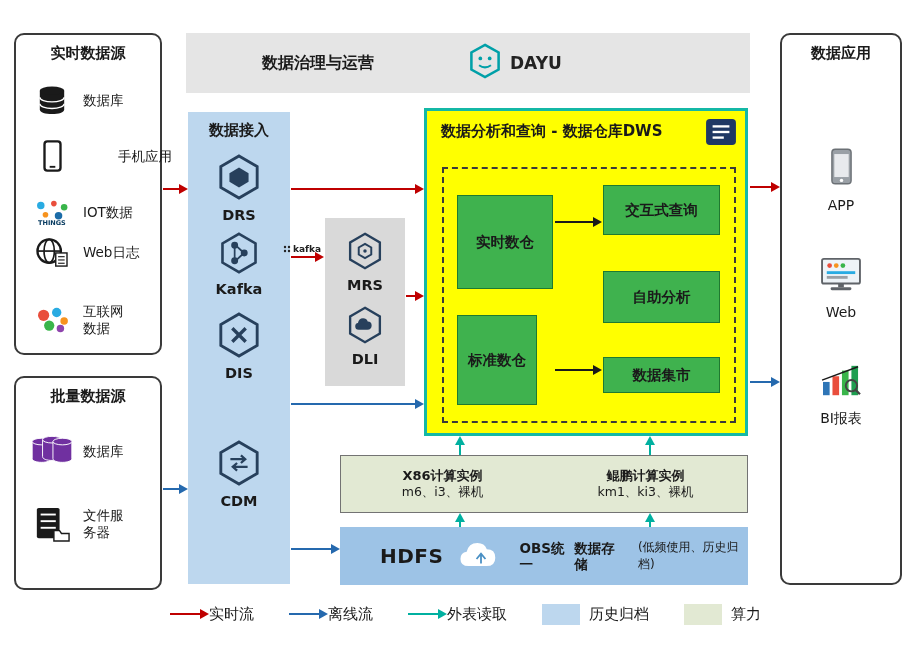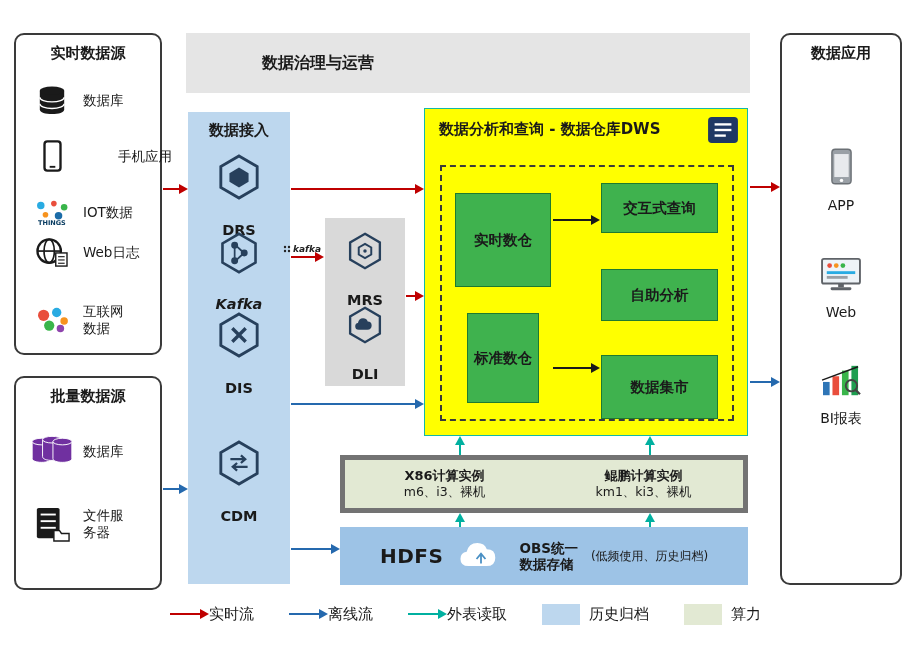--- a/index.html
+++ b/index.html
@@ -12,43 +12,43 @@
 
   
   .src-item{position:absolute;left:14px;right:6px;height:42px;display:flex;align-items:center;gap:9px;}
   .src-item .lbl{font-size:13.5px;line-height:1.25;}
   .nowrap{white-space:nowrap;}
   .narrow{max-width:48px;}
   .icn{display:inline-flex;width:44px;justify-content:center;flex:0 0 44px;}
 
   
   .col-box{position:absolute;box-sizing:border-box;}
-  .svc{position:absolute;left:0;right:0;display:flex;flex-direction:column;align-items:center;gap:18px;}
+  .svc{position:absolute;left:0;right:0;display:flex;flex-direction:column;align-items:center;gap:3px;}
   .svc-name{font-weight:bold;font-size:14.5px;}
   .kafka-badge{position:absolute;left:64px;top:12px;display:flex;align-items:center;gap:2px;
                font-size:9px;font-weight:bold;color:#222;}
 
   
-  .dws-box{position:absolute;background:#FFFF00;border:1px solid #14b8a6;box-sizing:border-box;}
+  .dws-box{position:absolute;background:#FFFF00;border:3px solid #14b8a6;box-sizing:border-box;}
   .dws-title{padding:11px 46px 0 14px;font-weight:bold;font-size:15px;}
   .dws-doc{position:absolute;right:8px;top:7px;}
   .dashed{position:absolute;left:15px;top:56px;width:294px;height:256px;border:2px dashed #3a3a3a;box-sizing:border-box;}
   .module{position:absolute;background:#3FB24E;border:1.5px solid #1f7a30;box-sizing:border-box;
           display:flex;align-items:center;justify-content:center;font-weight:bold;font-size:14.5px;text-align:center;}
 
   
-  .compute-box{position:absolute;background:#E2E9D3;border:5px solid #737373;box-sizing:border-box;
+  .compute-box{position:absolute;background:#E2E9D3;border:1px solid #737373;box-sizing:border-box;
                display:flex;align-items:center;}
   .compute-half{flex:1;text-align:center;line-height:1.35;}
   .compute-name{font-weight:bold;font-size:13px;}
   .compute-spec{font-size:12.5px;}
   .storage-box{position:absolute;background:#9DC3E6;box-sizing:border-box;
                display:flex;align-items:center;gap:13px;padding-left:40px;}
   .hdfs{font-weight:bold;font-size:20px;letter-spacing:.5px;}
-  .obs-stack{display:flex;flex-direction:column;font-weight:bold;font-size:13.5px;line-height:1.2;}
+  .obs-stack{display:flex;flex-direction:row;font-weight:bold;font-size:13.5px;line-height:1.2;}
   .storage-note{font-size:12px;}
 
   
   .app-item{position:absolute;left:0;right:0;display:flex;flex-direction:column;align-items:center;gap:7px;}
   .app-item .lbl{font-size:14px;}
 
   
   .gov{position:absolute;background:#e5e5e5;}
   .gov-title{position:absolute;left:76px;top:50%;transform:translateY(-50%);font-weight:bold;font-size:16px;}
   .gov-logo{position:absolute;left:282px;top:50%;transform:translateY(-50%);display:flex;align-items:center;gap:8px;}
@@ -70,20 +70,31 @@
                  border-left:9px solid currentColor;border-top:5px solid transparent;border-bottom:5px solid transparent;}
   .legend-swatch{display:inline-block;width:38px;height:21px;}
 </style>
 </head>
 <body>
 
 <div class="canvas">
 
   <div class="gov" style="left:186px;top:33px;width:564px;height:60px;">
     <div class="gov-title">数据治理与运营</div>
+    <div class="gov-logo">
+      <span>
+        <svg width="34" height="36" viewBox="0 0 40 42">
+          <polygon points="20,2 36,11 36,31 20,40 4,31 4,11" fill="none" stroke="#00A0A8" stroke-width="3"></polygon>
+          <circle cx="14.5" cy="18" r="2.2" fill="#00A0A8"></circle>
+            <circle cx="25.5" cy="18" r="2.2" fill="#00A0A8"></circle>
+          <path d="M13 26 q7 5 14 0" stroke="#00A0A8" stroke-width="2.5" fill="none"></path>
+        </svg>
+      </span>
+      <span class="gov-logo-text">DAYU</span>
+    </div>
   </div>
 
   <div class="outline-box" style="left:14px;top:33px;width:148px;height:322px;">
     <div class="box-title">实时数据源</div>
     <div class="src-item" style="top:44px;">
       <span class="icn">
         <svg viewBox="0 0 34 32" width="32" height="30">
           <path d="M4 6 v20 c0 3 6 5 13 5 s13 -2 13 -5 V6" fill="#1a1a1a"></path>
           <ellipse cx="17" cy="6" rx="13" ry="4.5" fill="#1a1a1a"></ellipse>
           <path d="M4 13 c0 3 6 5 13 5 s13 -2 13 -5" fill="none" stroke="#fff" stroke-width="1.5"></path>
@@ -177,21 +188,21 @@
     <div class="box-title">数据接入</div>
     <div class="svc" style="top:42px;">
       <span>
         <svg viewBox="0 0 46 48" width="44" height="46">
           <polygon points="23,2 42,13 42,35 23,46 4,35 4,13" fill="none" stroke="#27405C" stroke-width="3"></polygon>
           <polygon points="23,14 33,20 33,29 23,35 13,29 13,20" fill="#27405C"></polygon>
         </svg>
       </span>
       <span class="svc-name">DRS</span>
     </div>
-    <div class="svc" style="top:120px;font-style:italic;">
+    <div class="svc" style="top:120px;">
       <span style="position:relative;">
         <svg viewBox="0 0 46 48" width="40" height="42">
           <polygon points="23,2 42,13 42,35 23,46 4,35 4,13" fill="none" stroke="#27405C" stroke-width="3"></polygon>
           <g stroke="#27405C" stroke-width="2" fill="#27405C">
             <circle cx="18" cy="15" r="3"></circle>
               <circle cx="18" cy="33" r="3"></circle>
               <circle cx="29" cy="24" r="3"></circle>
             <line x1="18" y1="18" x2="18" y2="30"></line>
               <line x1="20.5" y1="16.5" x2="26.5" y2="22"></line>
             <line x1="20.5" y1="31.5" x2="26.5" y2="26"></line>
@@ -257,24 +268,24 @@
     <span class="dws-doc">
       <svg viewBox="0 0 34 30" width="32" height="28">
         <rect x="1" y="1" width="32" height="28" rx="4" fill="#1F3864"></rect>
         <line x1="8" y1="9" x2="26" y2="9" stroke="#fff" stroke-width="2.5"></line>
         <line x1="8" y1="15" x2="26" y2="15" stroke="#fff" stroke-width="2.5"></line>
         <line x1="8" y1="21" x2="20" y2="21" stroke="#fff" stroke-width="2.5"></line>
       </svg>
     </span>
     <div class="dashed"></div>
     <div class="module" style="left:30px;top:84px;width:96px;height:94px;">实时数仓</div>
-    <div class="module" style="left:30px;top:204px;width:72px;height:90px;margin-left:12px;">标准数仓</div>
+    <div class="module" style="left:30px;top:204px;width:80px;height:90px;">标准数仓</div>
     <div class="module" style="left:176px;top:74px;width:117px;height:50px;">交互式查询</div>
     <div class="module" style="left:176px;top:160px;width:117px;height:52px;">自助分析</div>
-    <div class="module" style="left:176px;top:246px;width:117px;height:64px;">数据集市</div>
+    <div class="module" style="left:176px;top:246px;width:117px;height:36px;">数据集市</div>
     <div class="harrow" style="left:128px;top:110px;width:38px;color:#1a1a1a;"></div>
     <div class="harrow" style="left:128px;top:258px;width:38px;color:#1a1a1a;"></div>
   </div>
 
   <div class="compute-box" style="left:340px;top:455px;width:408px;height:58px;">
     <div class="compute-half">
       <div class="compute-name">X86计算实例</div>
       <div class="compute-spec">m6、i3、裸机</div>
     </div>
     <div class="compute-half">

